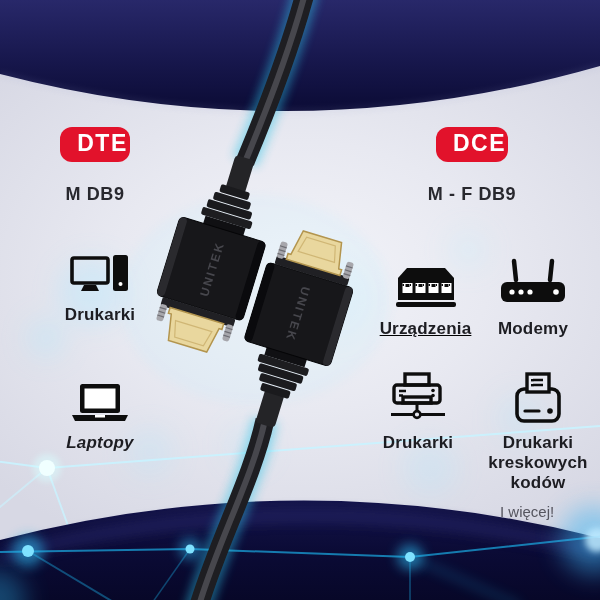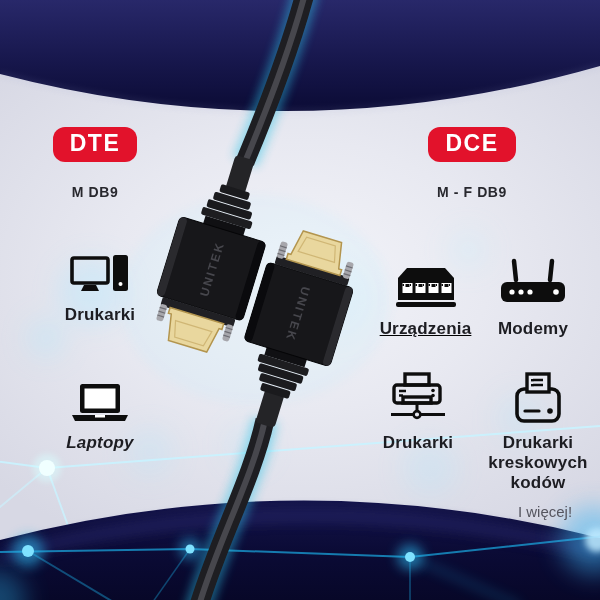--- a/index.html
+++ b/index.html
@@ -8,30 +8,30 @@
     background:radial-gradient(ellipse 420px 300px at 50% 46%, #f3f4f9 0%, #e8e9f1 45%, #d7d8e4 100%);
     font-family:"Liberation Sans","DejaVu Sans",sans-serif;
     -webkit-font-smoothing:antialiased;
   }
   .layer{position:absolute;inset:0;width:600px;height:600px;}
   
   .badge-col{position:absolute;text-align:center;}
   .badge{
     display:inline-block;background:#e2122b;color:#ffffff;
     font-size:23px;font-weight:bold;letter-spacing:1.5px;
-    padding:4px 17px 6px 17px;border-radius:12px;line-height:1.1;
+    padding:4px 2px 6px 17px;border-radius:12px;line-height:1.1;
   }
   .subtitle{
-    margin-top:22px;font-size:14px;font-weight:bold;color:#28282e;letter-spacing:.6px;
+    margin-top:22px;font-size:18px;font-weight:bold;color:#28282e;letter-spacing:.6px;
   }
   .device{position:absolute;text-align:center;}
   .icon-box{display:flex;align-items:flex-end;justify-content:center;}
   .device .label{margin-top:9px;font-size:17px;font-weight:bold;color:#1d1d22;line-height:20px;letter-spacing:.2px;}
   .more{
-    position:absolute;left:500px;top:503px;width:90px;text-align:center;
+    position:absolute;left:500px;top:503px;width:90px;text-align:left;
     font-size:15px;color:#55555f;
   }
   .ic{display:block;}
 </style>
 </head>
 <body>
 
 <div class="stage">
 
   <svg class="layer" viewBox="0 0 600 600">

